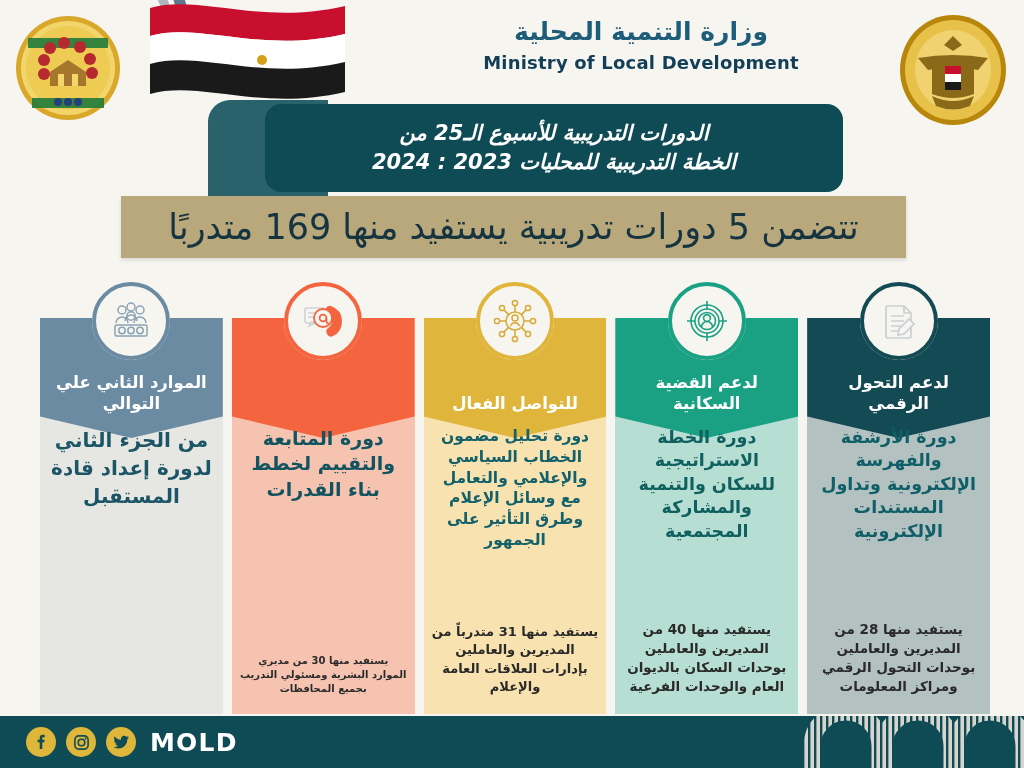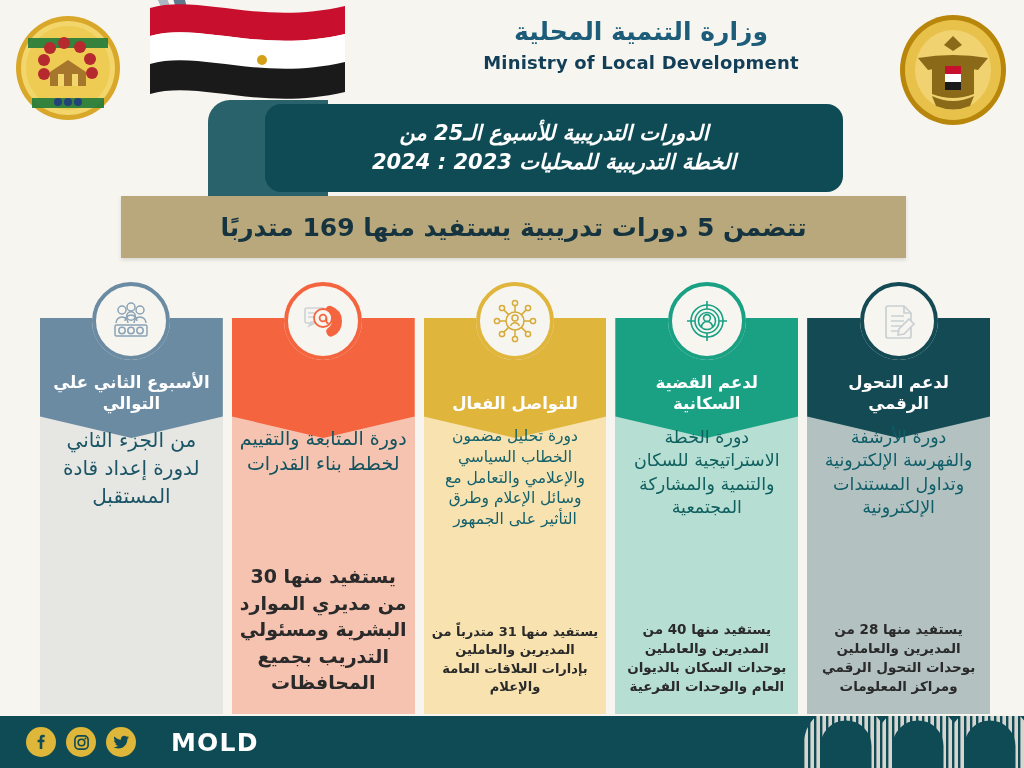--- a/index.html
+++ b/index.html
@@ -63,21 +63,21 @@
     text-align:center; direction:rtl; font-style:italic;
   }
 
   
   .sub-banner{
     position:absolute; left:121px; top:196px; width:785px; height:62px;
     background:#b9a87c; display:flex; align-items:center; justify-content:center;
     z-index:4; box-shadow:0 2px 4px rgba(0,0,0,.12);
   }
   .sub-banner span{
-    color:#15343f; font-size:25px; font-weight:bold; direction:rtl; letter-spacing:.3px;
+    color:#15343f; font-size:35px; font-weight:normal; direction:rtl; letter-spacing:.3px;
   }
 
   
   .cards{
     position:absolute; left:40px; top:318px; width:950px; height:396px;
     display:flex; gap:9px; direction:rtl;
   }
   .card{ position:relative; width:188px; height:396px; }
   .card-body{
     position:absolute; inset:0; top:0;
@@ -102,50 +102,50 @@
     display:flex; align-items:center; justify-content:center;
   }
   .icon-badge .ring{
     position:absolute; inset:0; border-radius:50%;
     border:4px solid currentColor;
   }
   .icon-badge svg{ position:relative; z-index:2; }
 
   .course{
     position:relative; z-index:3;
-    font-size:17px; font-weight:normal; line-height:1.34; direction:rtl;
+    font-size:17px; font-weight:bold; line-height:1.34; direction:rtl;
     color:#106069; margin-top:4px;
   }
   .benefit{
     position:relative; z-index:3;
     font-size:13.5px; font-weight:bold; line-height:1.4; direction:rtl;
     color:#2a2a2a; margin-top:auto; padding-bottom:8px;
   }
   .card.c5 .course{ font-size:20px; line-height:1.4; }
   .card.c5 .benefit{ font-size:19px; line-height:1.42; }
   .card.c4 .course{ font-size:19px; }
-  .card.c4 .benefit{ font-size:19px; }
+  .card.c4 .benefit{ font-size:10px; }
   .card.c1 .course{ font-size:17.5px; }
   .card.c2 .course{ font-size:17.5px; }
   .card.c3 .course{ font-size:15.5px; }
   .card.c3 .benefit{ font-size:13px; }
 
   
   .footer{
     position:absolute; left:0; bottom:0; width:1024px; height:52px;
     background:#0f4b55; display:flex; align-items:center; padding-left:26px; direction:ltr;
     overflow:hidden;
   }
   .social{
     width:30px; height:30px; border-radius:50%; background:#ddb63a;
     display:flex; align-items:center; justify-content:center; margin-right:10px;
     flex:0 0 auto;
   }
   .brand{
-    color:#ffffff; font-size:25px; font-weight:bold; letter-spacing:1.2px; margin-left:25px;
+    color:#ffffff; font-size:25px; font-weight:bold; letter-spacing:1.2px; margin-left:4px;
   }
   .arches{ position:absolute; right:0; bottom:0; width:330px; height:52px; }
 </style>
 </head>
 <body>
 
 <div id="stage">
 
   <div class="swoosh"></div>
   <div class="swoosh2"></div>
@@ -294,21 +294,21 @@
           <path d="M25.4,18 v3 q0,2.4 2.4,2.4" fill="none" stroke="#f4653f" stroke-width="1.8"></path>
         </svg>
       </div>
     </div>
 
     <div class="card c5">
       <div class="card-body" style="background:#e6e6e3">
         <div class="course" style="color:#1b5566">من الجزء الثاني لدورة إعداد قادة المستقبل</div>
       </div>
       <div class="card-head" style="background:#6b8ba3"></div>
-      <div class="head-label">الأسبوع الثاني علي التوالي</div>
+      <div class="head-label">الموارد الثاني علي التوالي</div>
       <div class="icon-badge" style="color:#6b8ba3">
         <div class="ring"></div>
         <svg width="44" height="40" viewBox="0 0 44 40" fill="none" stroke="#8aa3b5" stroke-width="1.5">
           <circle cx="13" cy="9" r="4"></circle>
             <circle cx="22" cy="6" r="4"></circle>
             <circle cx="31" cy="9" r="4"></circle>
           <path d="M7,22 a6,6 0 0 1 12,0 M16,20 a6,6 0 0 1 12,0 M25,22 a6,6 0 0 1 12,0"></path>
           <circle cx="22" cy="15" r="4.2"></circle>
           <rect x="6" y="24" width="32" height="11" rx="1.5"></rect>
           <circle cx="13" cy="29.5" r="3.2"></circle>

